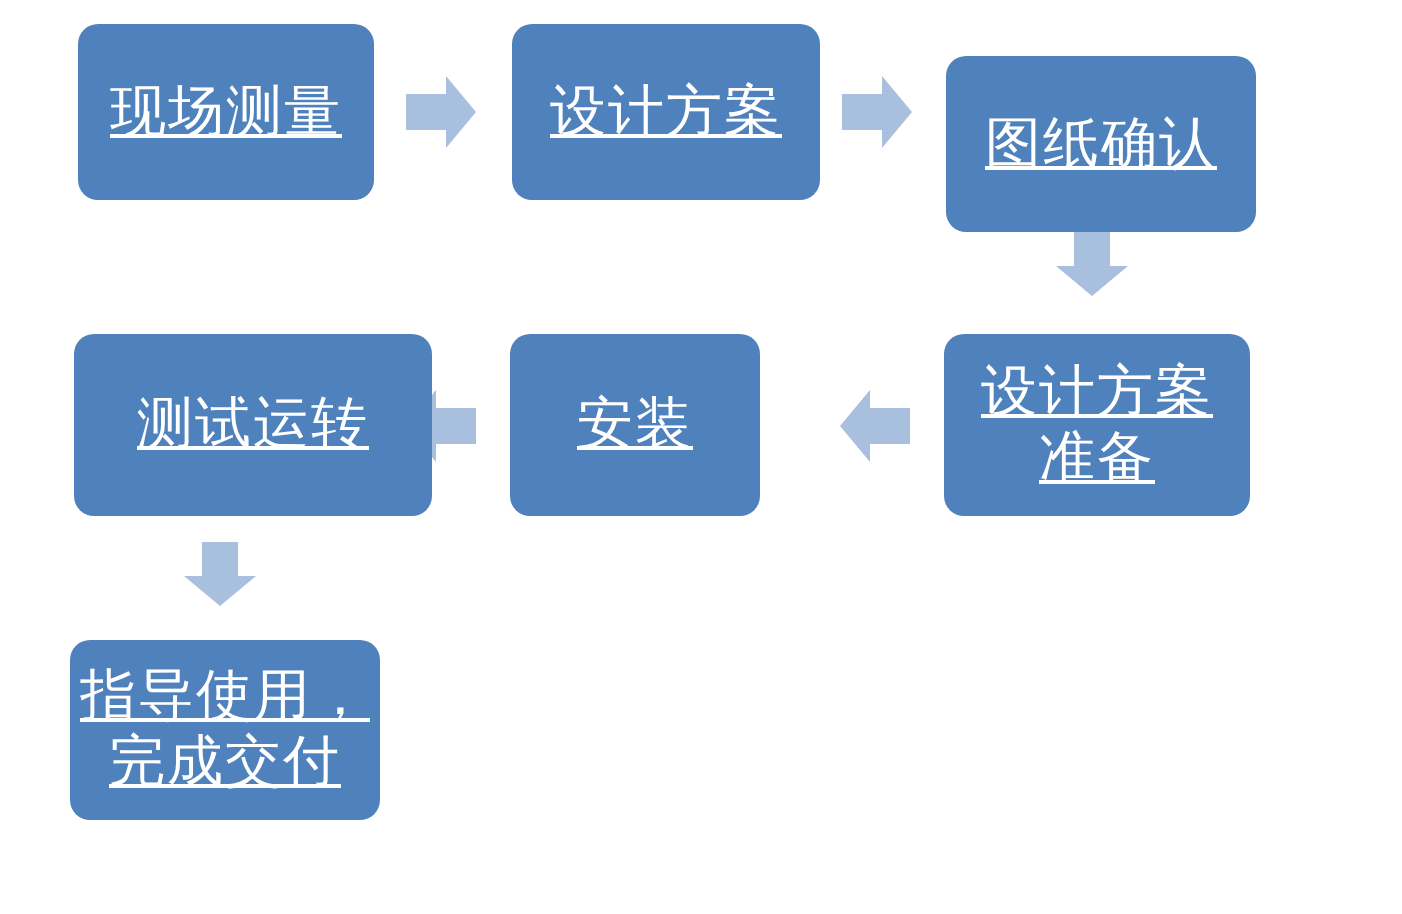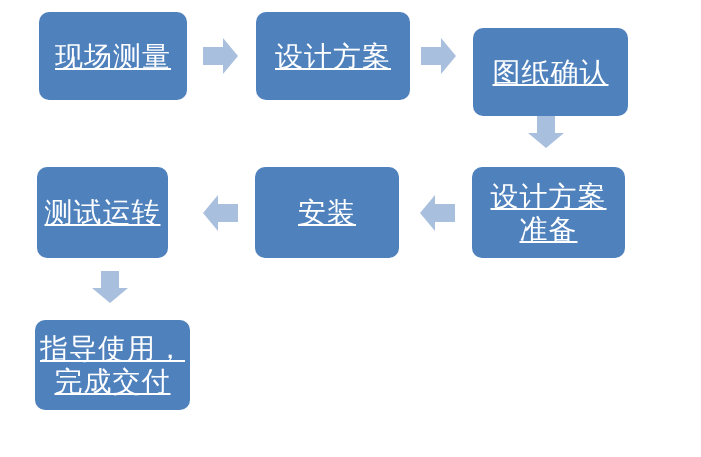--- a/index.html
+++ b/index.html
@@ -36,22 +36,22 @@
   .arrow{
     position:absolute;
     color:var(--arrow-fill);
     display:block;
   }
   
   .n1{left:39px;  top:12px;  width:148px; height:88px;}
   .n2{left:256px; top:12px;  width:154px; height:88px;}
   .n3{left:473px; top:12px;  width:155px; height:88px;margin-top:16px;}
   .n4{left:472px; top:167px; width:153px; height:91px;}
-  .n5{left:255px; top:167px; width:144px; height:91px;}
-  .n6{left:37px;  top:167px; width:131px; height:91px;}
+  .n5{left:255px; top:167px; width:125px; height:91px;}
+  .n6{left:37px;  top:167px; width:179px; height:91px;}
   .n7{left:35px;  top:320px; width:155px; height:90px;}
   
   .a1{left:203px; top:38px;}
   .a2{left:421px; top:38px;}
   .a3{left:528px; top:116px;}
   .a4{left:420px; top:195px;}
   .a5{left:203px; top:195px;}
   .a6{left:92px;  top:271px;}
 </style>
 </head>

